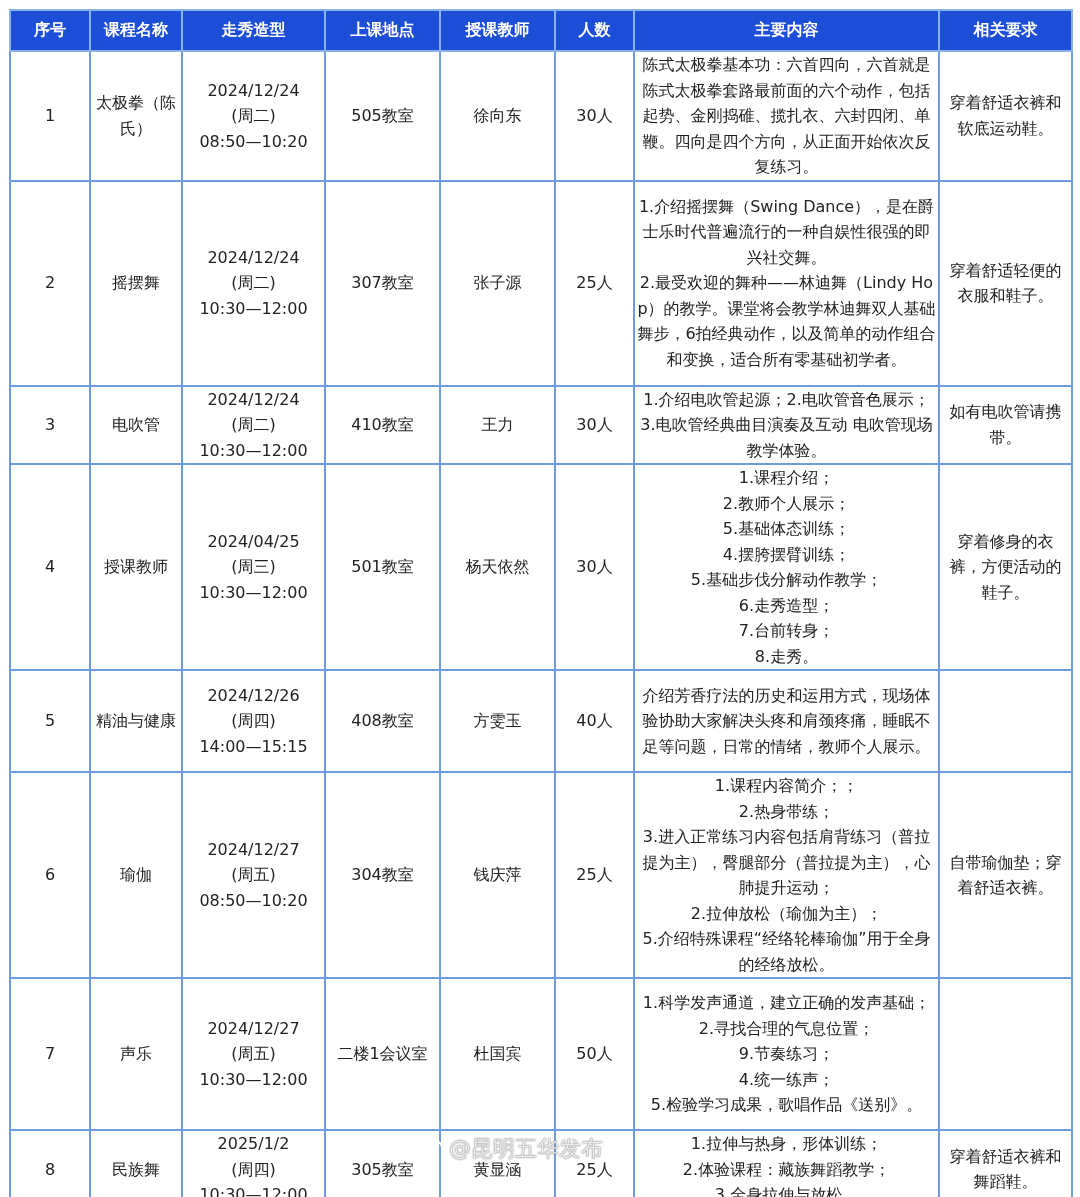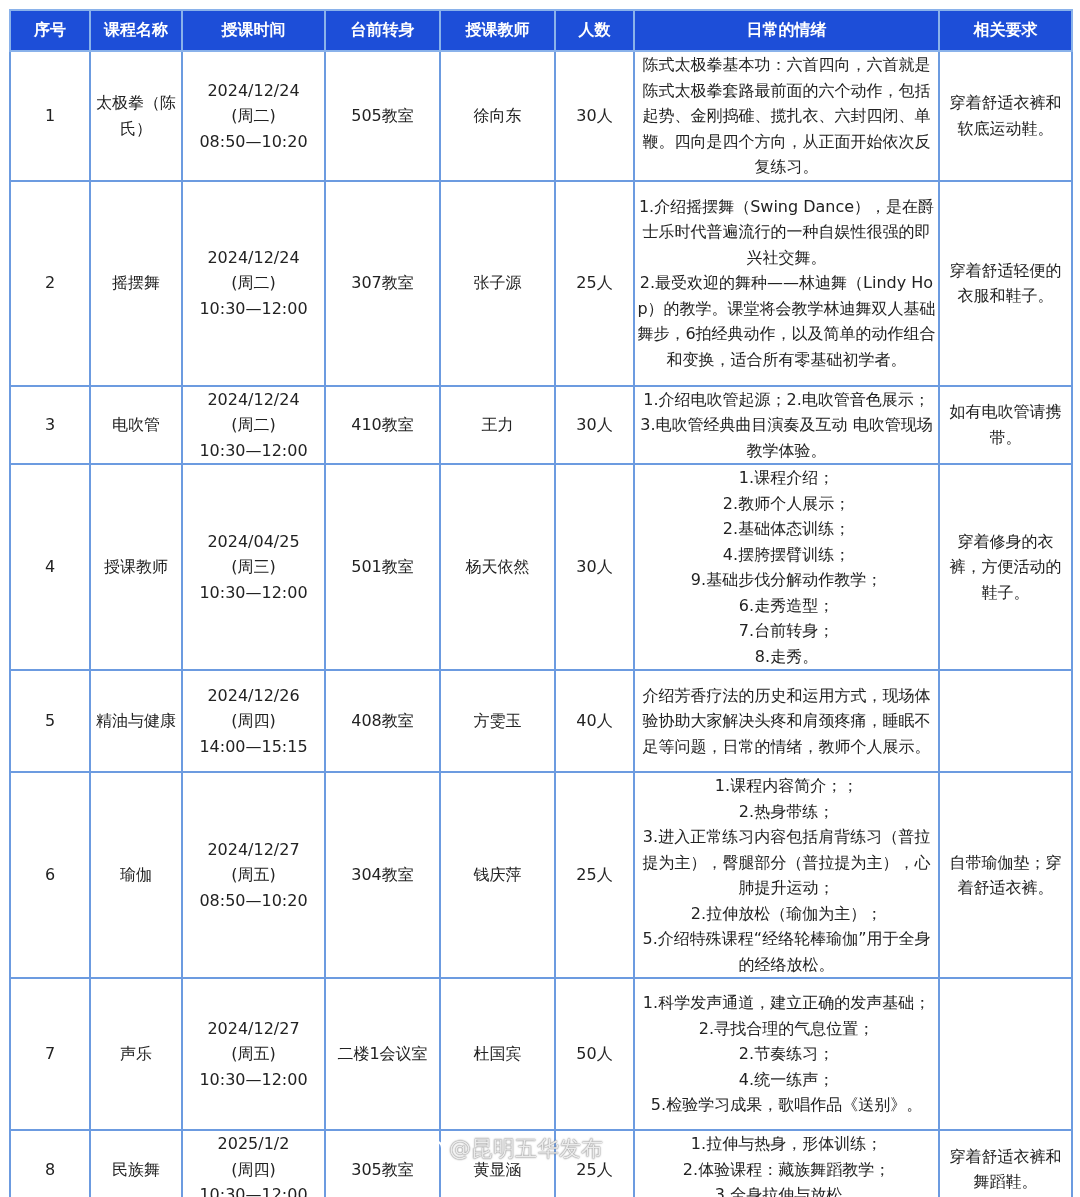--- a/index.html
+++ b/index.html
@@ -47,25 +47,25 @@
       <col style="width:115px">
     <col style="width:115px">
       <col style="width:79px">
       <col style="width:305px">
       <col style="width:133px">
   </colgroup>
   <thead>
     <tr>
       <th>序号</th>
       <th>课程名称</th>
-      <th>授课时间</th>
-      <th>台前转身</th>
+      <th>走秀造型</th>
+      <th>上课地点</th>
       <th>授课教师</th>
       <th>人数</th>
-      <th>日常的情绪</th>
+      <th>主要内容</th>
       <th>相关要求</th>
     </tr>
   </thead>
   <tbody id="tbody">
       <tr style="height: 126px;">
         <td>1</td>
         <td>太极拳（陈氏）</td>
         <td>
           <span class="line">2024/12/24</span>
           <span class="line">(周二)</span>
@@ -119,23 +119,23 @@
           <span class="line">2024/04/25</span>
           <span class="line">(周三)</span>
           <span class="line">10:30—12:00</span>
         </td>
         <td>501教室</td>
         <td>杨天依然</td>
         <td>30人</td>
         <td class="content">
           <span class="line">1.课程介绍；</span>
           <span class="line">2.教师个人展示；</span>
-          <span class="line">2.基础体态训练；</span>
+          <span class="line">5.基础体态训练；</span>
           <span class="line">4.摆胯摆臂训练；</span>
-          <span class="line">9.基础步伐分解动作教学；</span>
+          <span class="line">5.基础步伐分解动作教学；</span>
           <span class="line">6.走秀造型；</span>
           <span class="line">7.台前转身；</span>
           <span class="line">8.走秀。</span>
         </td>
         <td class="req">穿着修身的衣裤，方便活动的鞋子。</td>
       </tr>
       <tr style="height: 102px;">
         <td>5</td>
         <td>精油与健康</td>
         <td>
@@ -178,21 +178,21 @@
           <span class="line">2024/12/27</span>
           <span class="line">(周五)</span>
           <span class="line">10:30—12:00</span>
         </td>
         <td>二楼1会议室</td>
         <td>杜国宾</td>
         <td>50人</td>
         <td class="content">
           <span class="line">1.科学发声通道，建立正确的发声基础；</span>
           <span class="line">2.寻找合理的气息位置；</span>
-          <span class="line">2.节奏练习；</span>
+          <span class="line">9.节奏练习；</span>
           <span class="line">4.统一练声；</span>
           <span class="line">5.检验学习成果，歌唱作品《送别》。</span>
         </td>
         <td class="req"></td>
       </tr>
       <tr style="height: 78px;">
         <td>8</td>
         <td>民族舞</td>
         <td>
           <span class="line">2025/1/2</span>

